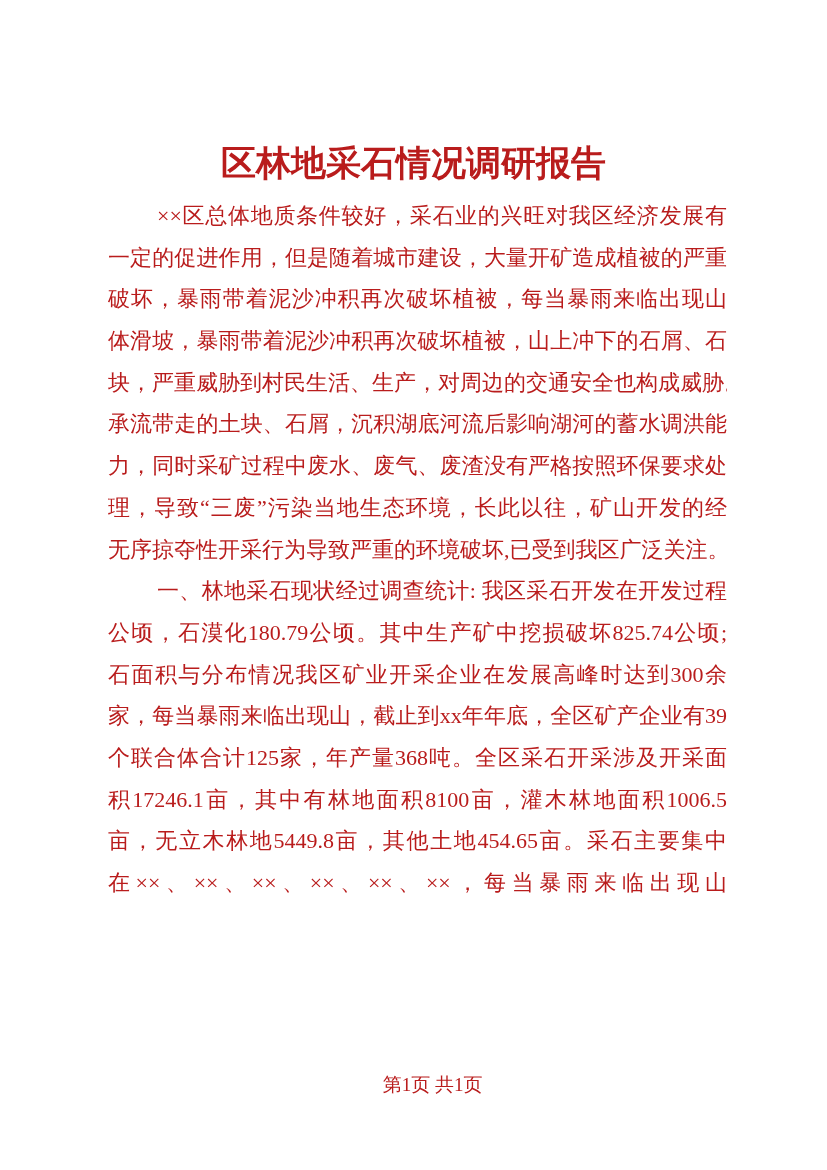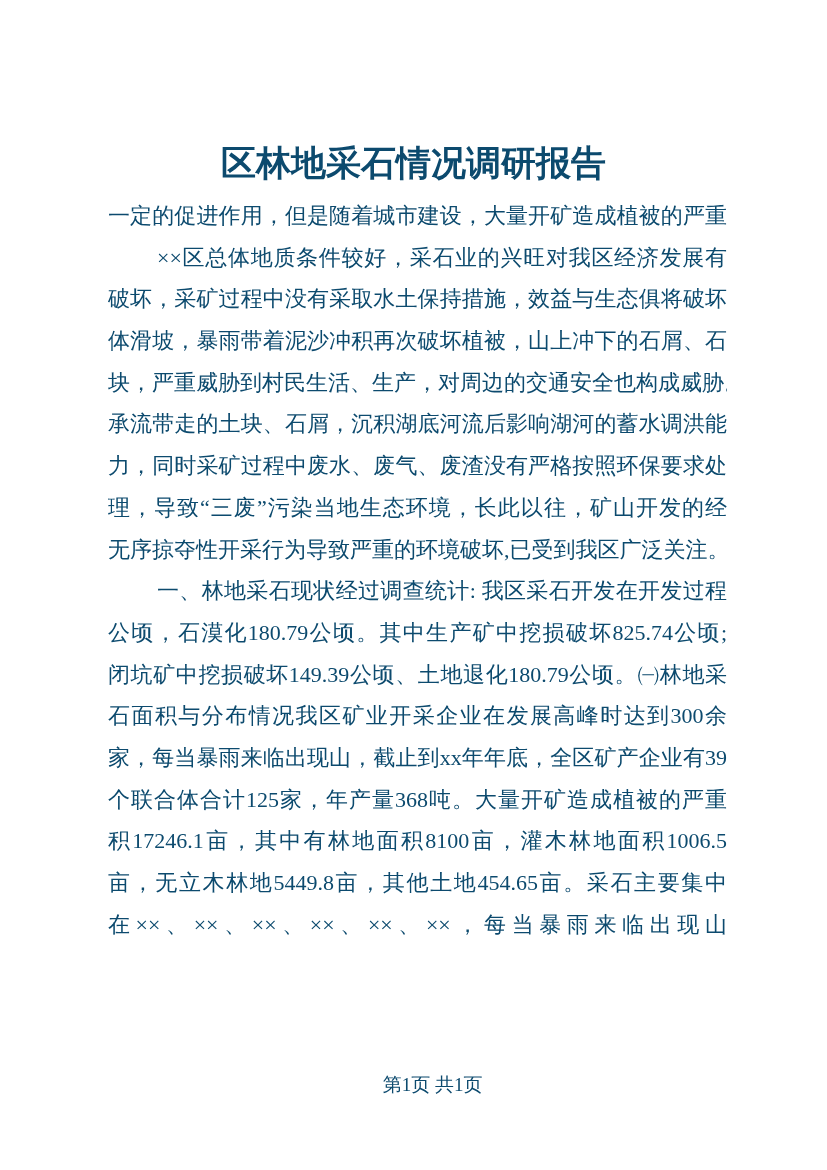--- a/index.html
+++ b/index.html
@@ -2,21 +2,21 @@
 <html><head>
 <meta charset="utf-8">
 <style>
   html, body { margin: 0; padding: 0; }
   .page {
     position: relative;
     width: 827px;
     height: 1170px;
     background: #ffffff;
     font-family: "Liberation Serif", "DejaVu Serif", serif;
-    color: #0c4a6e;
+    color: #b91c1c;
     overflow: hidden;
   }
   .doc-title {
     position: absolute;
     top: 140px;
     left: 0;
     width: 100%;
     margin: 0;
     text-align: center;
     font-size: 35px;
@@ -52,34 +52,33 @@
     transform: translateX(19px);
   }
 </style>
 </head>
 <body>
 
 <div class="page">
   <h1 class="doc-title">区林地采石情况调研报告</h1>
 
   <div class="doc-body">
+      <div class="line indent">××区总体地质条件较好，采石业的兴旺对我区经济发展有</div>
       <div class="line">一定的促进作用，但是随着城市建设，大量开矿造成植被的严重</div>
-      <div class="line indent">××区总体地质条件较好，采石业的兴旺对我区经济发展有</div>
-      <div class="line">破坏，采矿过程中没有采取水土保持措施，效益与生态俱将破坏</div>
+      <div class="line">破坏，暴雨带着泥沙冲积再次破坏植被，每当暴雨来临出现山</div>
       <div class="line">体滑坡，暴雨带着泥沙冲积再次破坏植被，山上冲下的石屑、石</div>
       <div class="line">块，严重威胁到村民生活、生产，对周边的交通安全也构成威胁。</div>
       <div class="line">承流带走的土块、石屑，沉积湖底河流后影响湖河的蓄水调洪能</div>
       <div class="line">力，同时采矿过程中废水、废气、废渣没有严格按照环保要求处</div>
       <div class="line">理，导致“三废”污染当地生态环境，长此以往，矿山开发的经</div>
       <div class="line">无序掠夺性开采行为导致严重的环境破坏,已受到我区广泛关注。</div>
       <div class="line indent">一、林地采石现状经过调查统计: 我区采石开发在开发过程</div>
       <div class="line">公顷，石漠化180.79公顷。其中生产矿中挖损破坏825.74公顷;</div>
-      <div class="line">闭坑矿中挖损破坏149.39公顷、土地退化180.79公顷。㈠林地采</div>
       <div class="line">石面积与分布情况我区矿业开采企业在发展高峰时达到300余</div>
       <div class="line">家，每当暴雨来临出现山，截止到xx年年底，全区矿产企业有39</div>
-      <div class="line">个联合体合计125家，年产量368吨。大量开矿造成植被的严重</div>
+      <div class="line">个联合体合计125家，年产量368吨。全区采石开采涉及开采面</div>
       <div class="line">积17246.1亩，其中有林地面积8100亩，灌木林地面积1006.5</div>
       <div class="line">亩，无立木林地5449.8亩，其他土地454.65亩。采石主要集中</div>
       <div class="line">在××、××、××、××、××、××，每当暴雨来临出现山</div>
     </div>
 
   <div class="page-footer">第1页 共1页</div>
 </div>
 
 </body></html>

